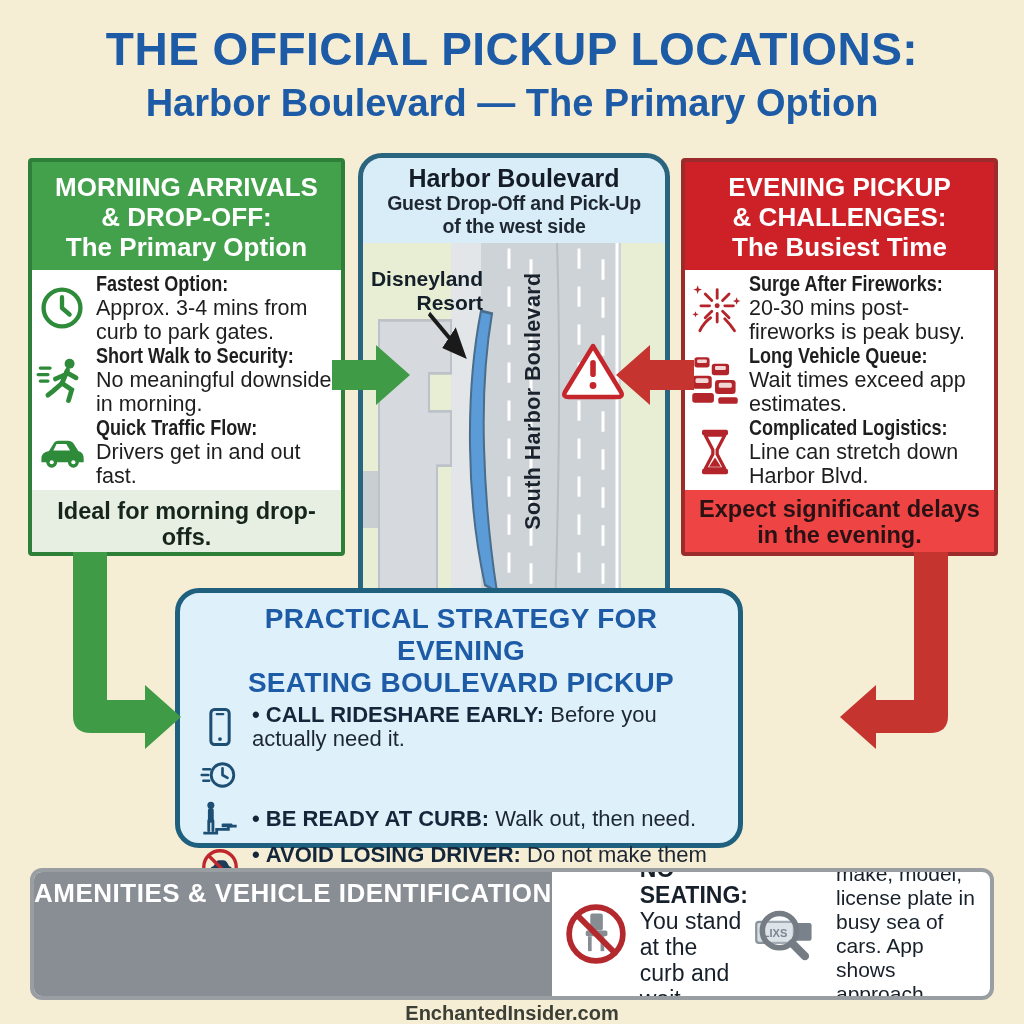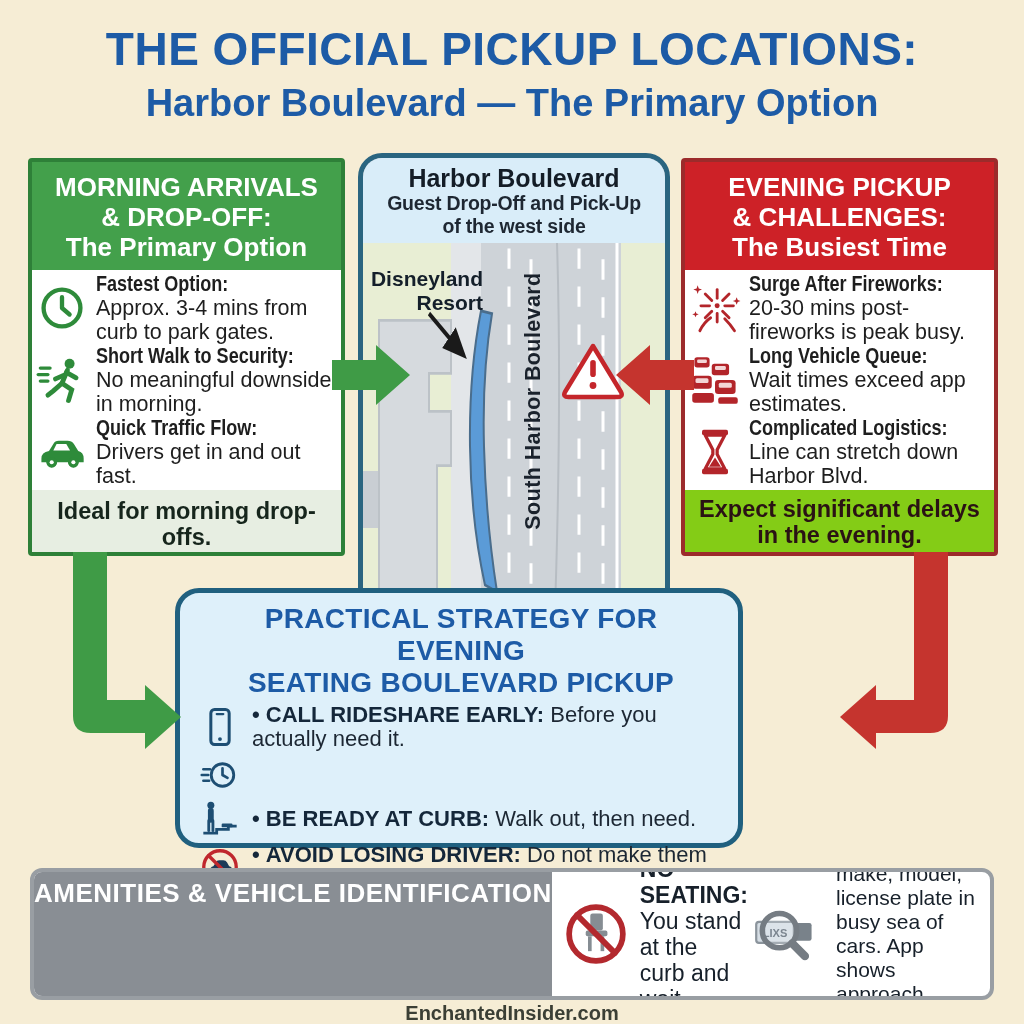--- a/index.html
+++ b/index.html
@@ -27,21 +27,21 @@
               padding:2px 8px 2px 4px;background:#fff;}
   .p-item{display:flex;align-items:center;gap:8px;}
   .p-icon{width:52px;height:52px;flex:0 0 52px;}
   .p-item-text{font-size:21.5px;line-height:24px;color:#1e1e1e;}
   .p-item-text b{display:inline-block;transform:scaleX(.82);transform-origin:0 50%;
                  white-space:nowrap;font-size:22px;}
   .p-item-text .desc{display:block;}
   .panel-foot{padding:8px 4px;text-align:center;font-weight:bold;font-size:23.5px;
               line-height:26px;color:#16251c;}
   .morning .panel-foot{background:#e7eee2;}
-  .evening .panel-foot{background:#84cc16;color:#2a1214;padding:6px 4px;}
+  .evening .panel-foot{background:#ef4444;color:#2a1214;padding:6px 4px;}
   .panel-foot span{display:block;}
 
   
   .map-panel{position:absolute;left:358px;top:153px;width:312px;height:490px;
              border:5px solid #2a6580;border-radius:24px;overflow:hidden;
              display:flex;flex-direction:column;background:#a3a3a3;box-sizing:border-box;z-index:1;}
   .map-head{padding:7px 2px 5px;text-align:center;background:#d9edf9;}
   .map-title{font-size:25px;font-weight:bold;line-height:27px;color:#141d27;}
   .map-sub{font-size:19.5px;font-weight:bold;line-height:23px;color:#1e2732;letter-spacing:-.2px;}
   .map-area{flex:1;position:relative;}

